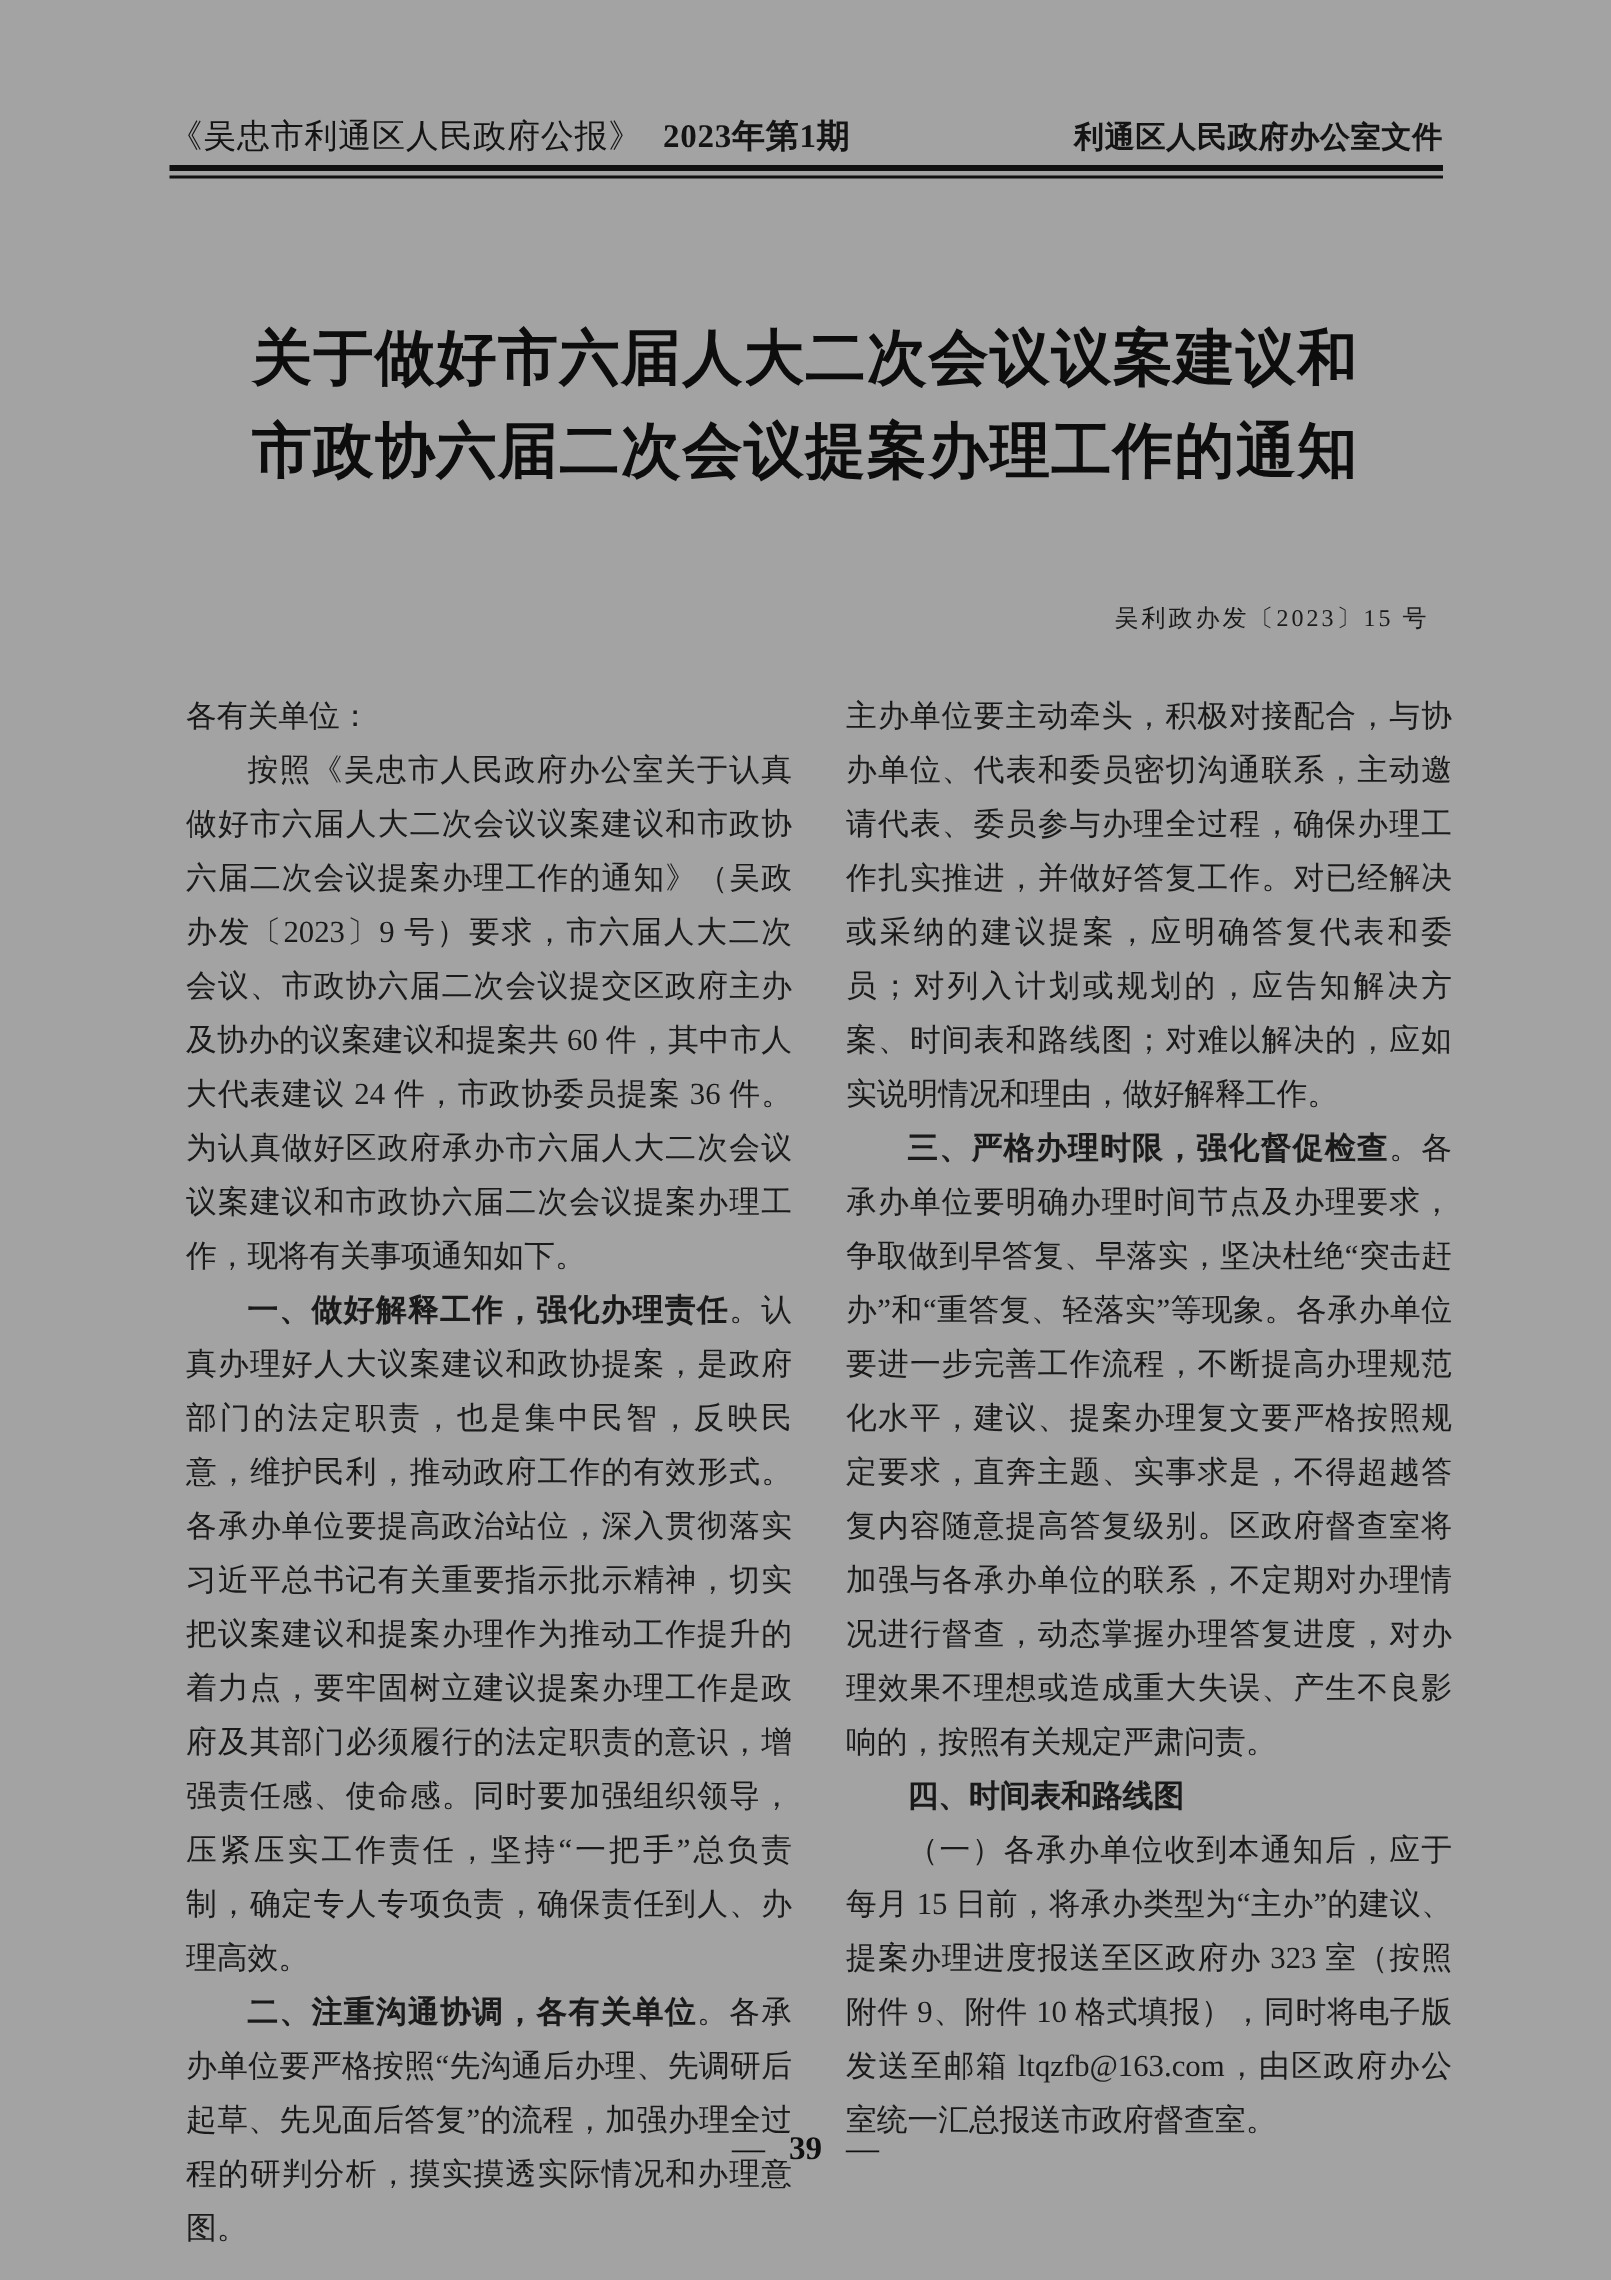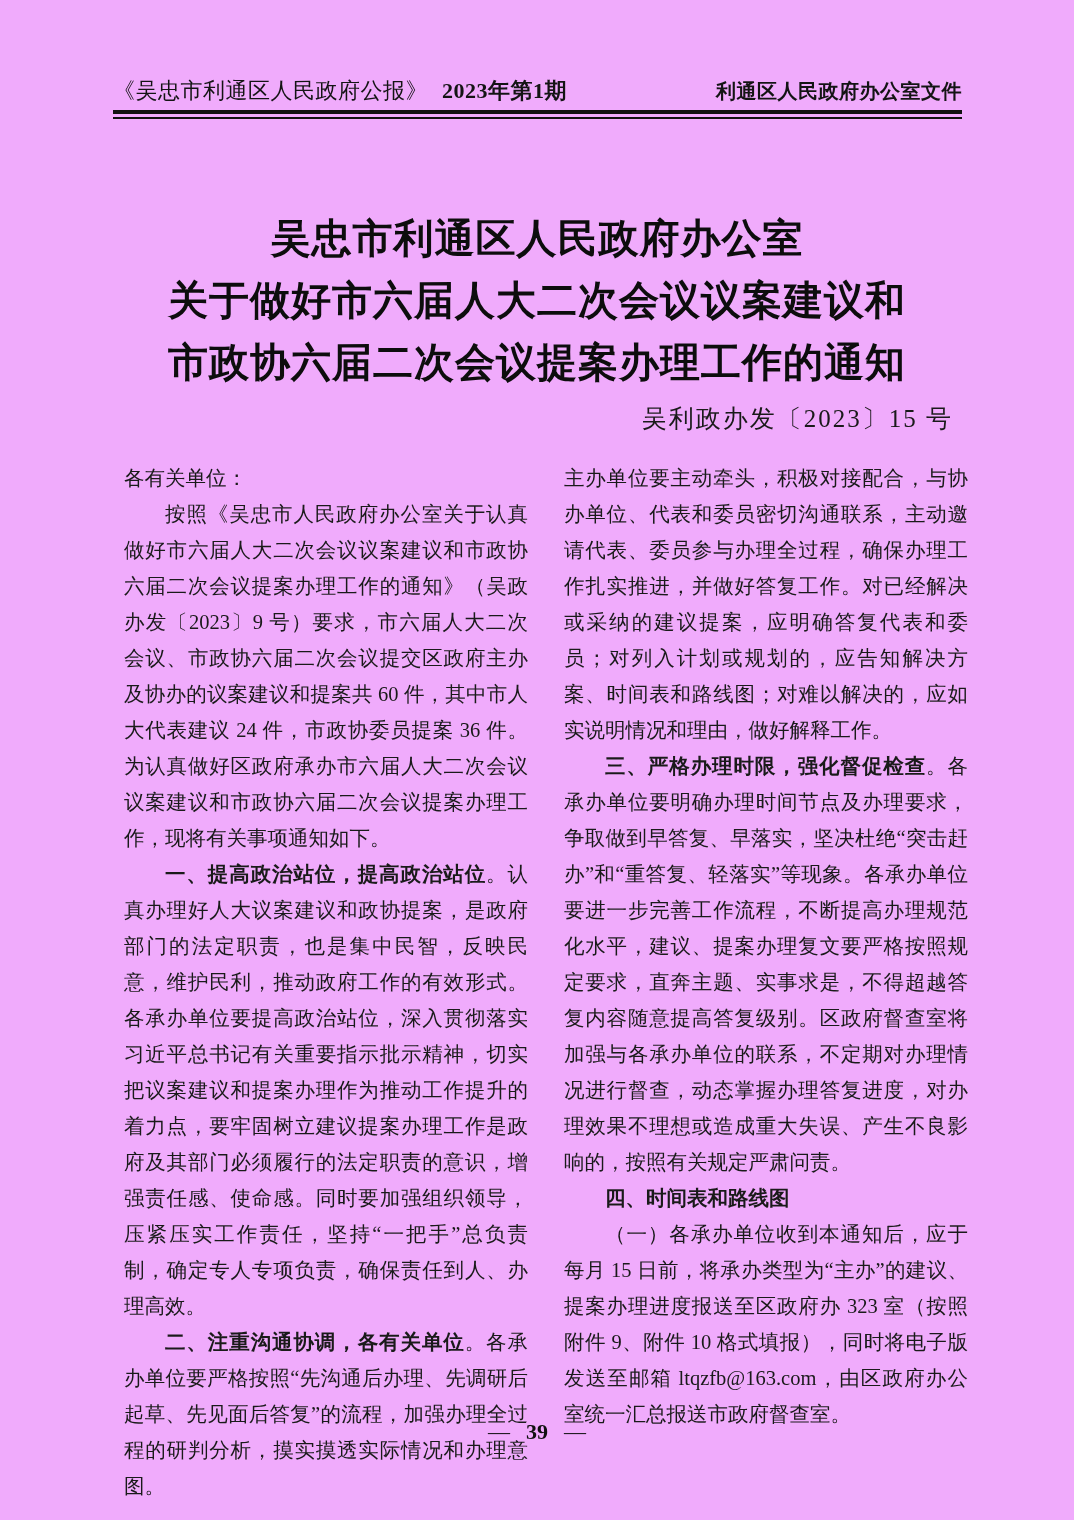--- a/index.html
+++ b/index.html
@@ -11,21 +11,21 @@
     width: 1074px;
     height: 1520px;
     position: relative;
     font-family: "Liberation Serif", "DejaVu Serif", serif;
     color: #141414;
     overflow: hidden;
   }
   .page {
     position: absolute;
     inset: 0;
-    background: #f0abfc;
+    background: #a3a3a3;
     text-decoration: underline;
   }
 
   
   .header-row {
     position: absolute;
     left: 113px;
     right: 112px;
     top: 76px;
     display: flex;
@@ -77,21 +77,21 @@
     line-height: 62px;
     letter-spacing: 1px;
     color: #0d0d0d;
   }
 
   
   .doc-number {
     position: absolute;
     right: 121px;
     top: 402px;
-    font-size: 25px;
+    font-size: 16px;
     letter-spacing: 2px;
     color: #1a1a1a;
   }
 
   
   .column {
     position: absolute;
     top: 460px;
     width: 404px;
     font-size: 20.5px;
@@ -134,31 +134,30 @@
     </div>
     <div class="header-right">利通区人民政府办公室文件</div>
   </div>
 
   <div class="header-divider">
     <div class="rule-thick"></div>
     <div class="rule-thin"></div>
   </div>
 
   <div class="title-block">
-    <div>吴忠市利通区人民政府办公室</div>
     <div>关于做好市六届人大二次会议议案建议和</div>
     <div>市政协六届二次会议提案办理工作的通知</div>
   </div>
 
   <div class="doc-number">吴利政办发〔2023〕15 号</div>
 
   <div class="column col-left">
       <p class="para"><span class="body-text">各有关单位：</span></p>
       <p class="para indent"><span class="body-text">按照《吴忠市人民政府办公室关于认真做好市六届人大二次会议议案建议和市政协六届二次会议提案办理工作的通知》（吴政办发〔2023〕9 号）要求，市六届人大二次会议、市政协六届二次会议提交区政府主办及协办的议案建议和提案共 60 件，其中市人大代表建议 24 件，市政协委员提案 36 件。为认真做好区政府承办市六届人大二次会议议案建议和市政协六届二次会议提案办理工作，现将有关事项通知如下。</span></p>
-      <p class="para indent"><span class="sec-heading">一、提高政治站位，提高政治站位</span><span class="body-text">。认真办理好人大议案建议和政协提案，是政府部门的法定职责，也是集中民智，反映民意，维护民利，推动政府工作的有效形式。各承办单位要提高政治站位，深入贯彻落实习近平总书记有关重要指示批示精神，切实把议案建议和提案办理作为推动工作提升的着力点，要牢固树立建议提案办理工作是政府及其部门必须履行的法定职责的意识，增强责任感、使命感。同时要加强组织领导，压紧压实工作责任，坚持“一把手”总负责制，确定专人专项负责，确保责任到人、办理高效。</span></p>
+      <p class="para indent"><span class="sec-heading">一、做好解释工作，强化办理责任</span><span class="body-text">。认真办理好人大议案建议和政协提案，是政府部门的法定职责，也是集中民智，反映民意，维护民利，推动政府工作的有效形式。各承办单位要提高政治站位，深入贯彻落实习近平总书记有关重要指示批示精神，切实把议案建议和提案办理作为推动工作提升的着力点，要牢固树立建议提案办理工作是政府及其部门必须履行的法定职责的意识，增强责任感、使命感。同时要加强组织领导，压紧压实工作责任，坚持“一把手”总负责制，确定专人专项负责，确保责任到人、办理高效。</span></p>
       <p class="para indent"><span class="sec-heading">二、注重沟通协调，各有关单位</span><span class="body-text">。各承办单位要严格按照“先沟通后办理、先调研后起草、先见面后答复”的流程，加强办理全过程的研判分析，摸实摸透实际情况和办理意图。</span></p>
     </div>
   <div class="column col-right">
       <p class="para"><span class="body-text">主办单位要主动牵头，积极对接配合，与协办单位、代表和委员密切沟通联系，主动邀请代表、委员参与办理全过程，确保办理工作扎实推进，并做好答复工作。对已经解决或采纳的建议提案，应明确答复代表和委员；对列入计划或规划的，应告知解决方案、时间表和路线图；对难以解决的，应如实说明情况和理由，做好解释工作。</span></p>
       <p class="para indent"><span class="sec-heading">三、严格办理时限，强化督促检查</span><span class="body-text">。各承办单位要明确办理时间节点及办理要求，争取做到早答复、早落实，坚决杜绝“突击赶办”和“重答复、轻落实”等现象。各承办单位要进一步完善工作流程，不断提高办理规范化水平，建议、提案办理复文要严格按照规定要求，直奔主题、实事求是，不得超越答复内容随意提高答复级别。区政府督查室将加强与各承办单位的联系，不定期对办理情况进行督查，动态掌握办理答复进度，对办理效果不理想或造成重大失误、产生不良影响的，按照有关规定严肃问责。</span></p>
       <p class="para indent"><span class="sec-heading">四、时间表和路线图</span></p>
       <p class="para indent"><span class="body-text">（一）各承办单位收到本通知后，应于每月 15 日前，将承办类型为“主办”的建议、提案办理进度报送至区政府办 323 室（按照附件 9、附件 10 格式填报），同时将电子版发送至邮箱 ltqzfb@163.com，由区政府办公室统一汇总报送市政府督查室。</span></p>
     </div>
 
   <div class="page-number">

